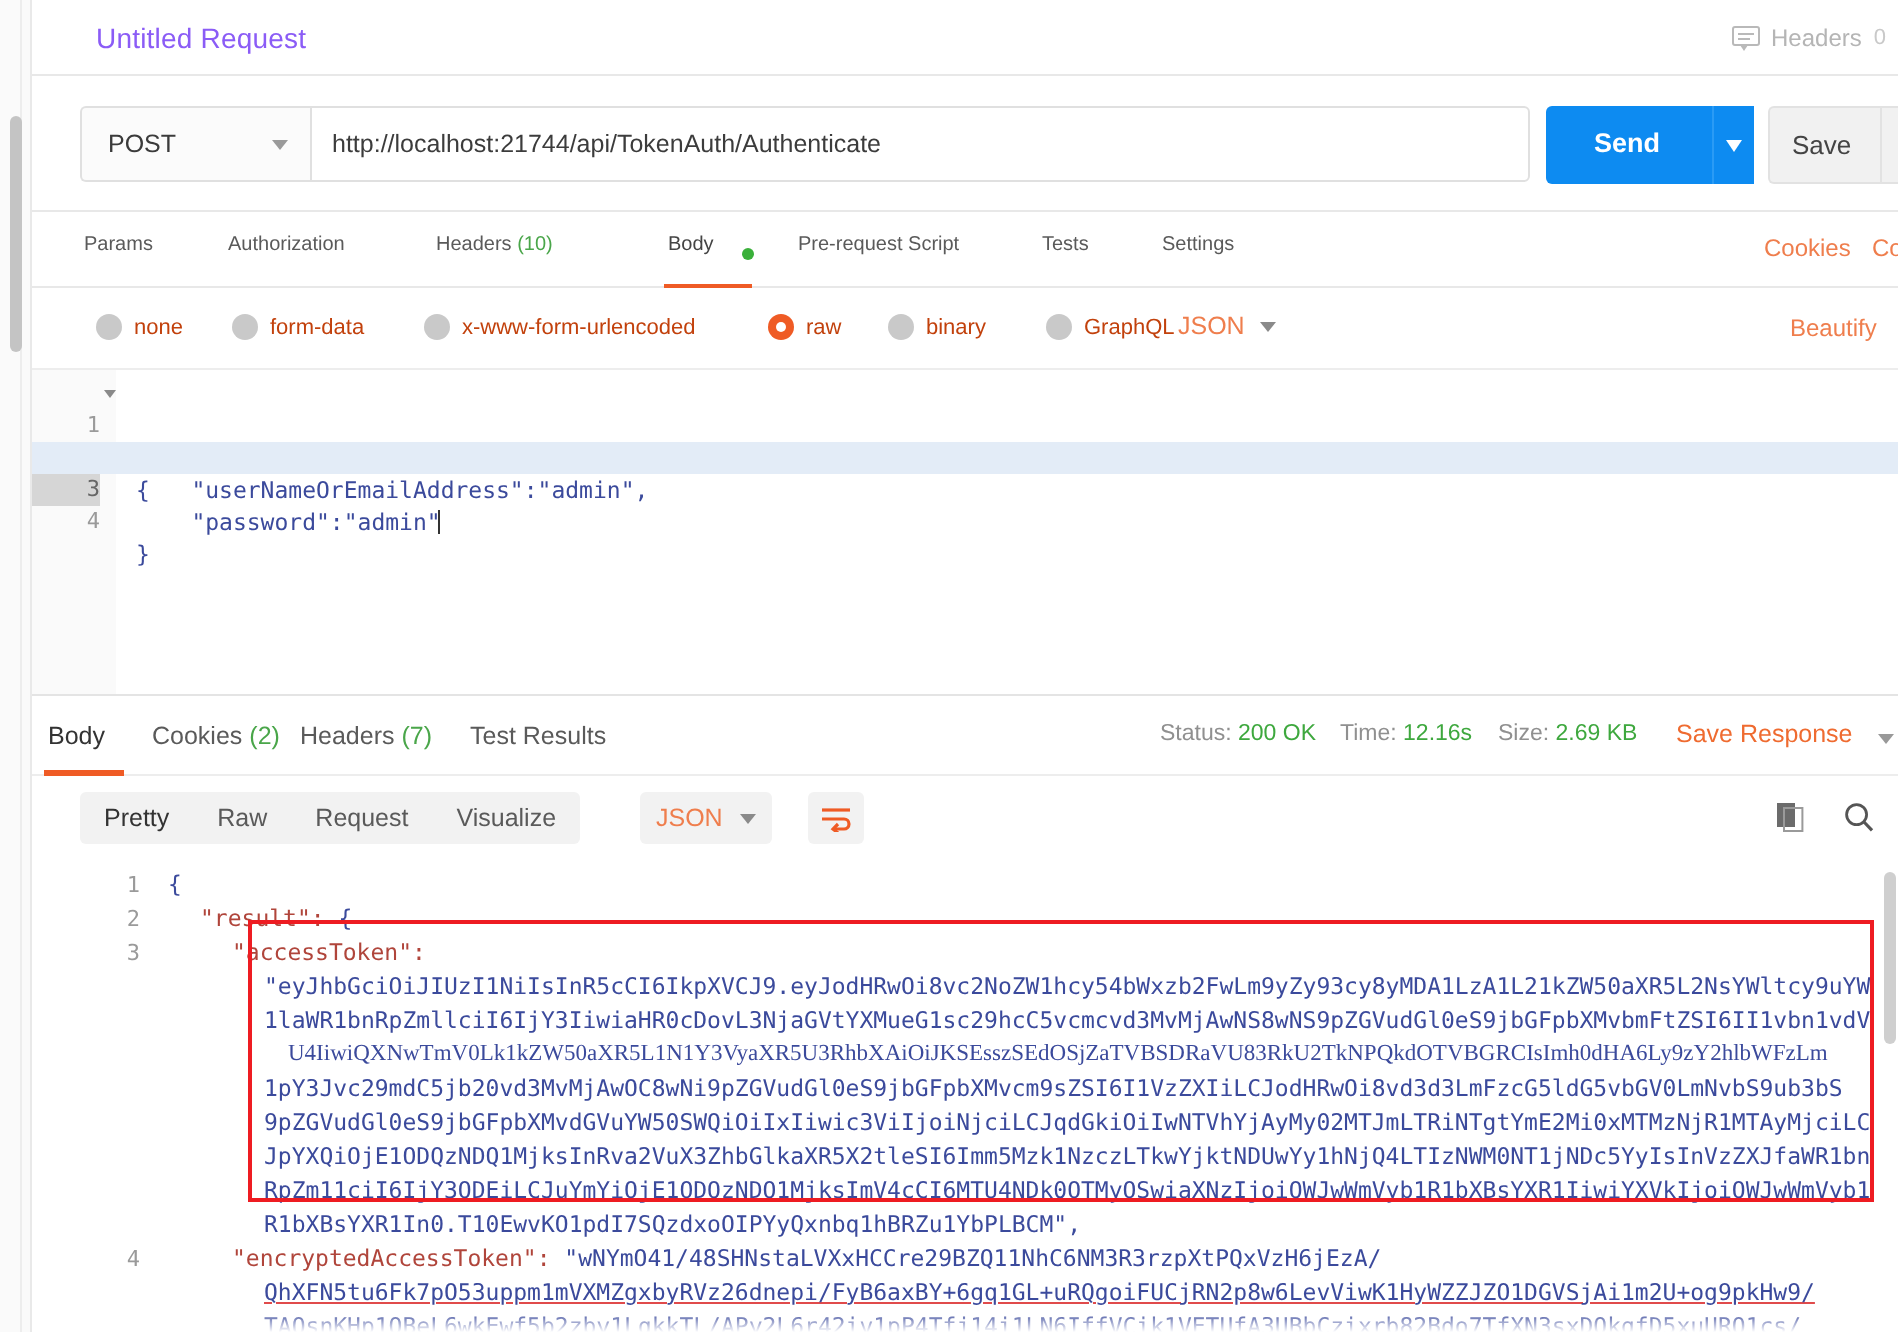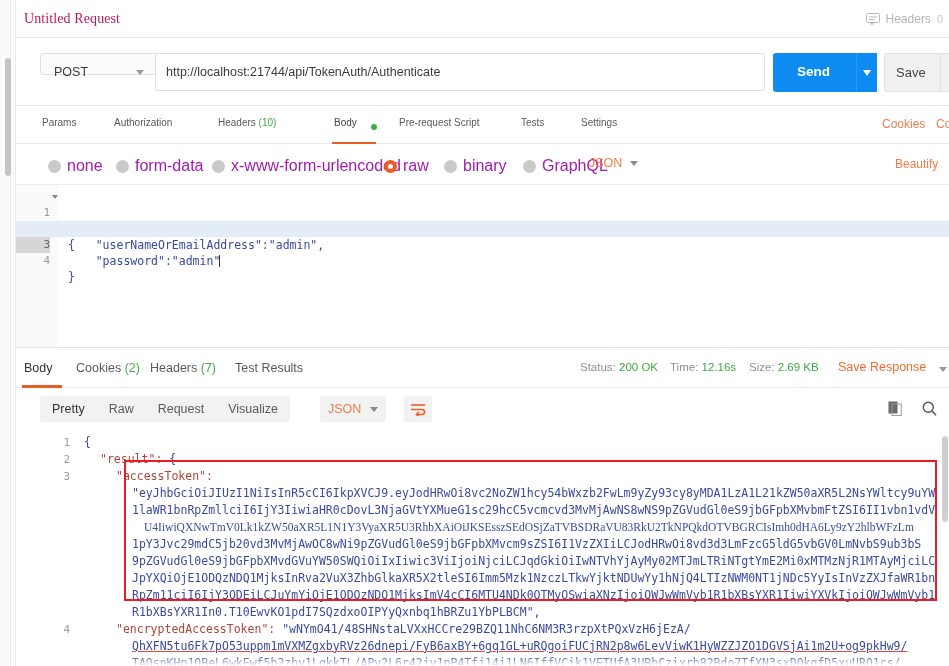--- a/index.html
+++ b/index.html
@@ -31,38 +31,38 @@
     position: absolute; left: 15px; top: 0; width: 1px; height: 666px;
     background: #e9e9e9;
   }
 
   
   .title-bar {
     position: absolute; left: 16px; top: 0; right: 0; height: 38px;
     background: #fff; border-bottom: 1px solid #e8e8e8;
   }
   .req-title {
-    position: absolute; left: 8px; top: 11px;
-    font-size: 14px; color: #be185d; letter-spacing: .1px; font-family: Liberation Serif, serif;
+    position: absolute; left: 32px; top: 11px;
+    font-size: 14px; color: #8b5cf6; letter-spacing: .1px;
   }
   .comments-wrap {
     position: absolute; right: 6px; top: 12px;
     display: flex; align-items: center; gap: 6px;
     color: #b5b5b5; font-size: 12px;
   }
   .comment-icon { width: 14px; height: 13px; display: block; }
   .comments-count { color: #c9c9c9; font-size: 11px; }
 
   
   .url-bar {
     position: absolute; left: 16px; top: 39px; right: 0; height: 67px;
     background: #fff; border-bottom: 1px solid #e8e8e8;
   }
   .method-box {
-    position: absolute; left: 24px; top: 14px; width: 115px; height: 22px;
+    position: absolute; left: 24px; top: 14px; width: 115px; height: 38px;
     background: #fbfbfb; border: 1px solid #e0e0e0; border-right: none;
     border-radius: 3px 0 0 3px;
   }
   .method-label {
     position: absolute; left: 13px; top: 11px; font-size: 12.5px; color: #3b3b3b;
   }
   .method-caret {
     position: absolute; right: 11px; top: 16px;
     width: 0; height: 0; border-left: 4px solid transparent;
     border-right: 4px solid transparent; border-top: 5px solid #9a9a9a;
@@ -139,21 +139,21 @@
   }
   .radio-dot {
     width: 13px; height: 13px; border-radius: 50%; background: #c9c9c9;
     display: inline-block; flex: none;
   }
   .radio-dot.sel { background: #ef5b25; }
   .radio-dot.sel::after {
     content: ''; display: block; width: 5px; height: 5px; border-radius: 50%;
     background: #fff; margin: 4px auto 0;
   }
-  .radio-label { font-size: 16px; color: #a21caf; text-align: center; }
+  .radio-label { font-size: 11px; color: #c2410c; text-align: center; }
   .lang-sel {
     position: absolute; top: 12px; display: flex; align-items: center; gap: 8px;
     color: #ef7e4d; font-size: 12.5px; cursor: pointer;
   }
   .lang-caret {
     width: 0; height: 0; border-left: 4px solid transparent;
     border-right: 4px solid transparent; border-top: 5px solid #8a8a8a;
   }
 
   

